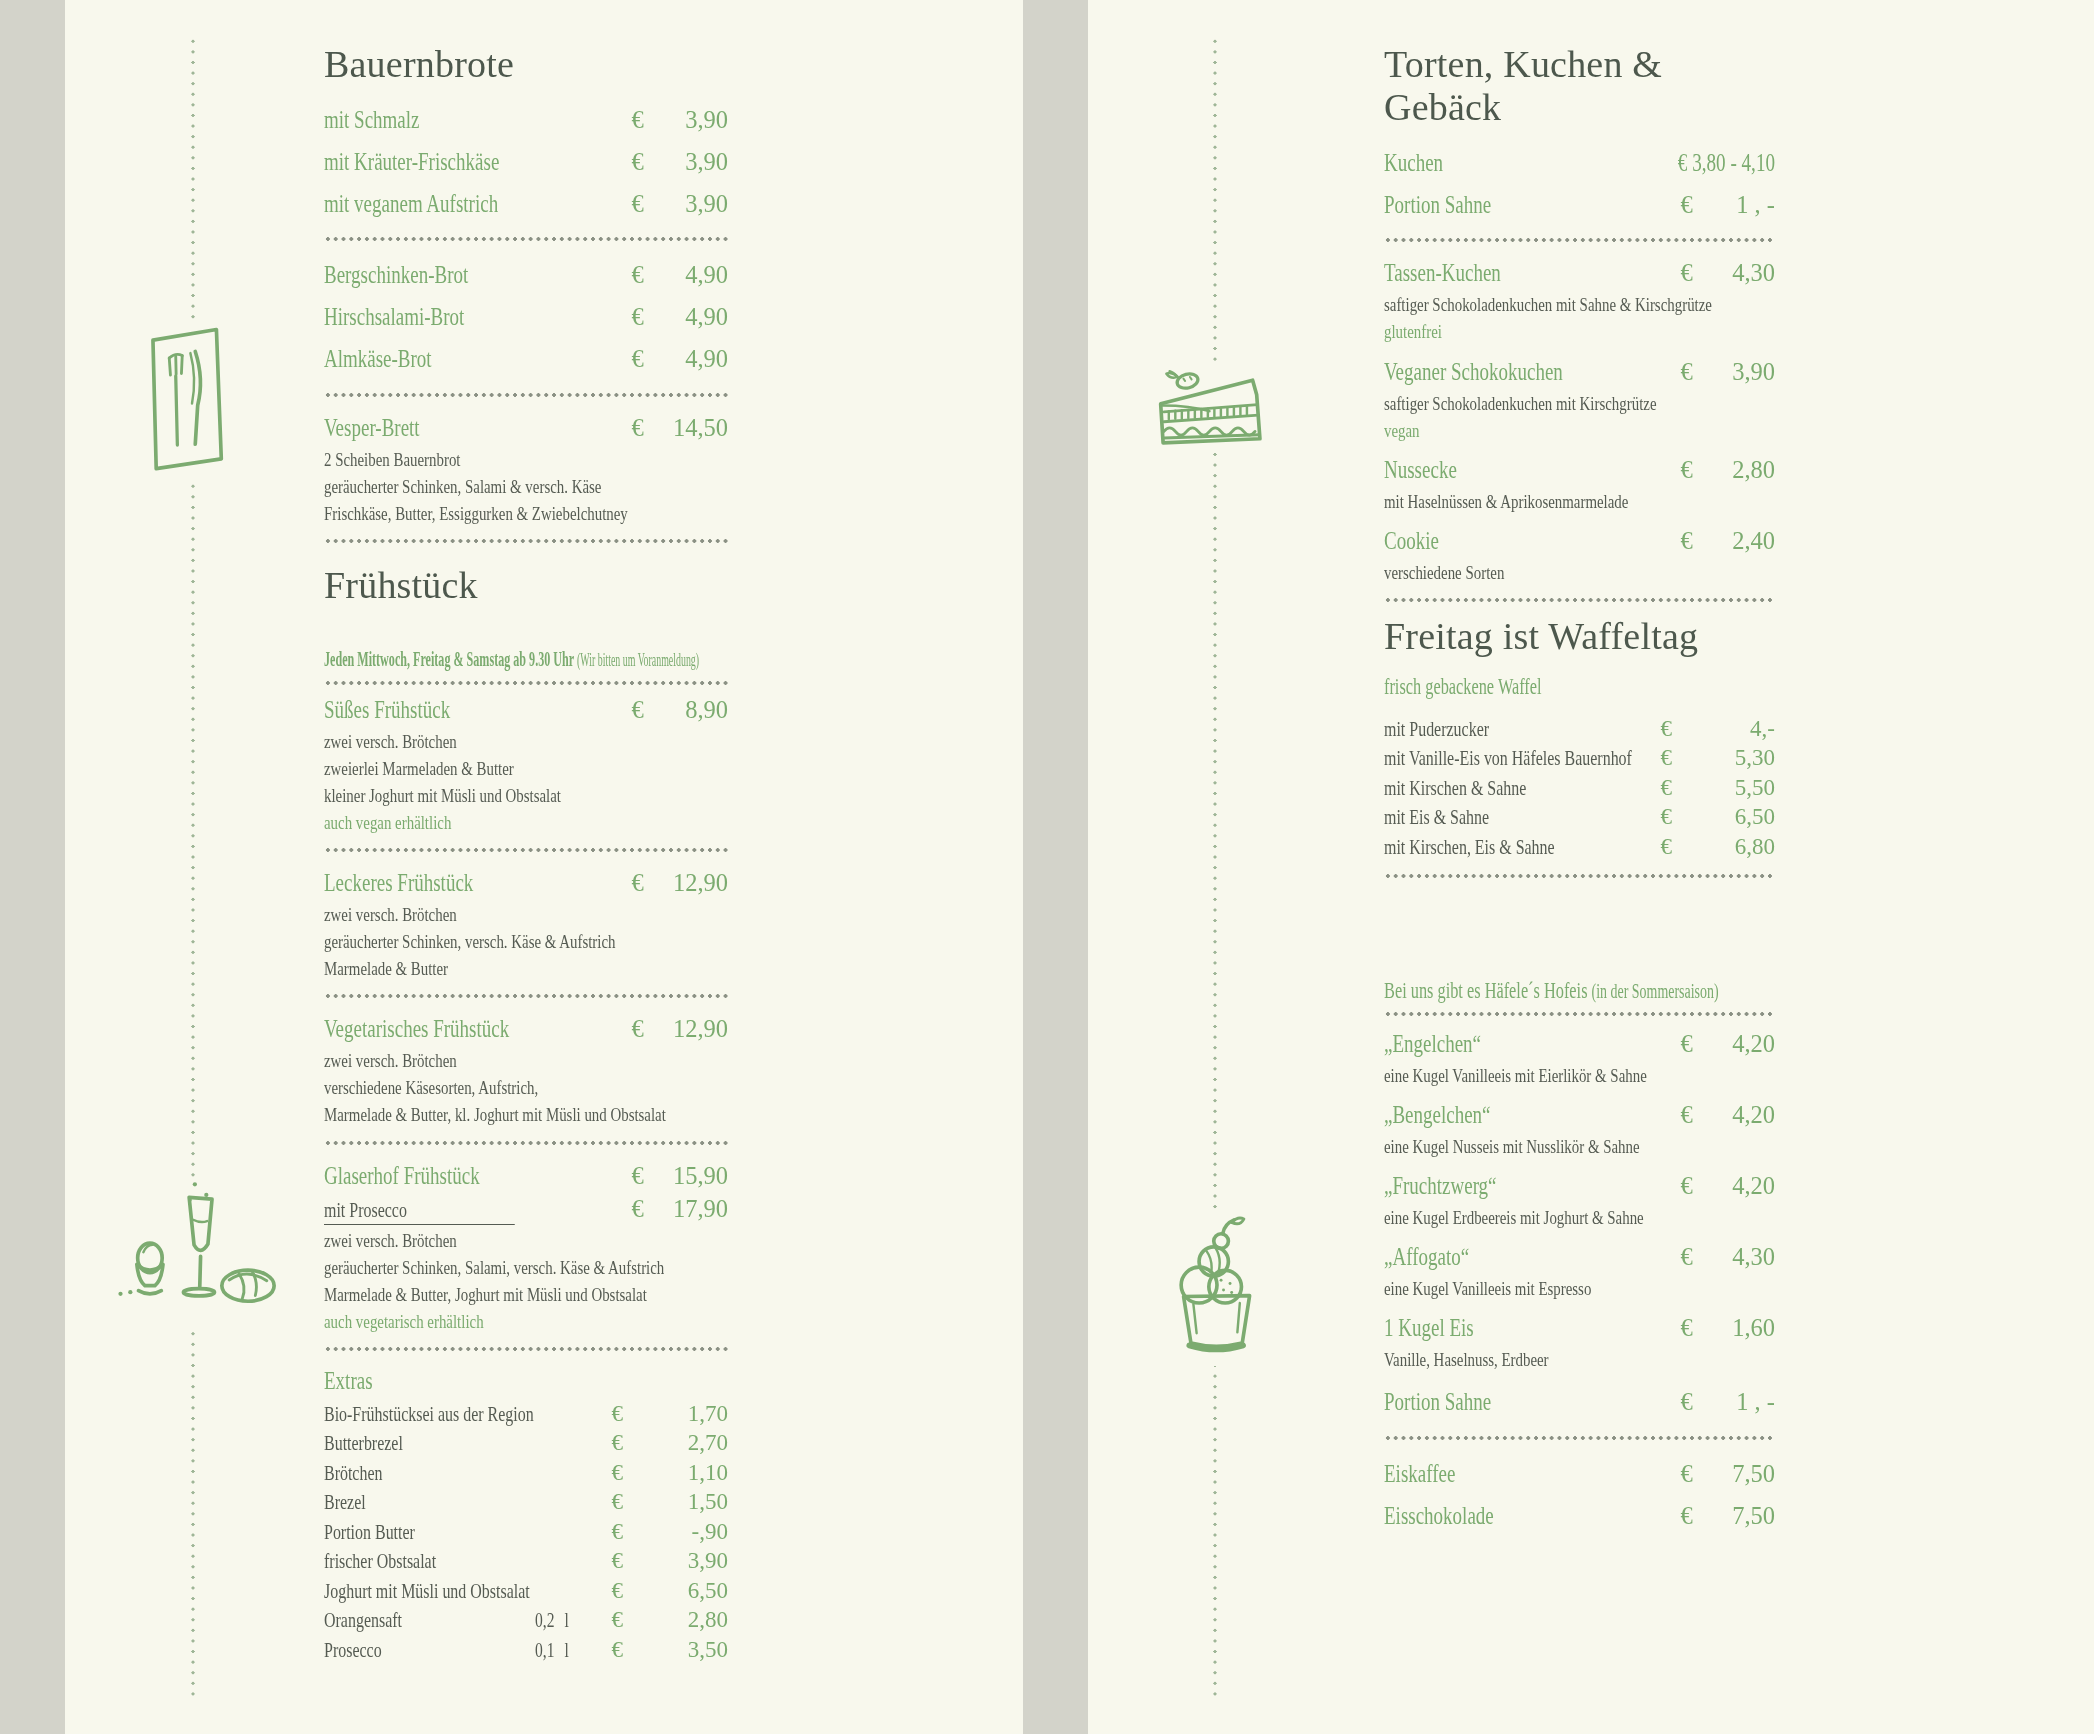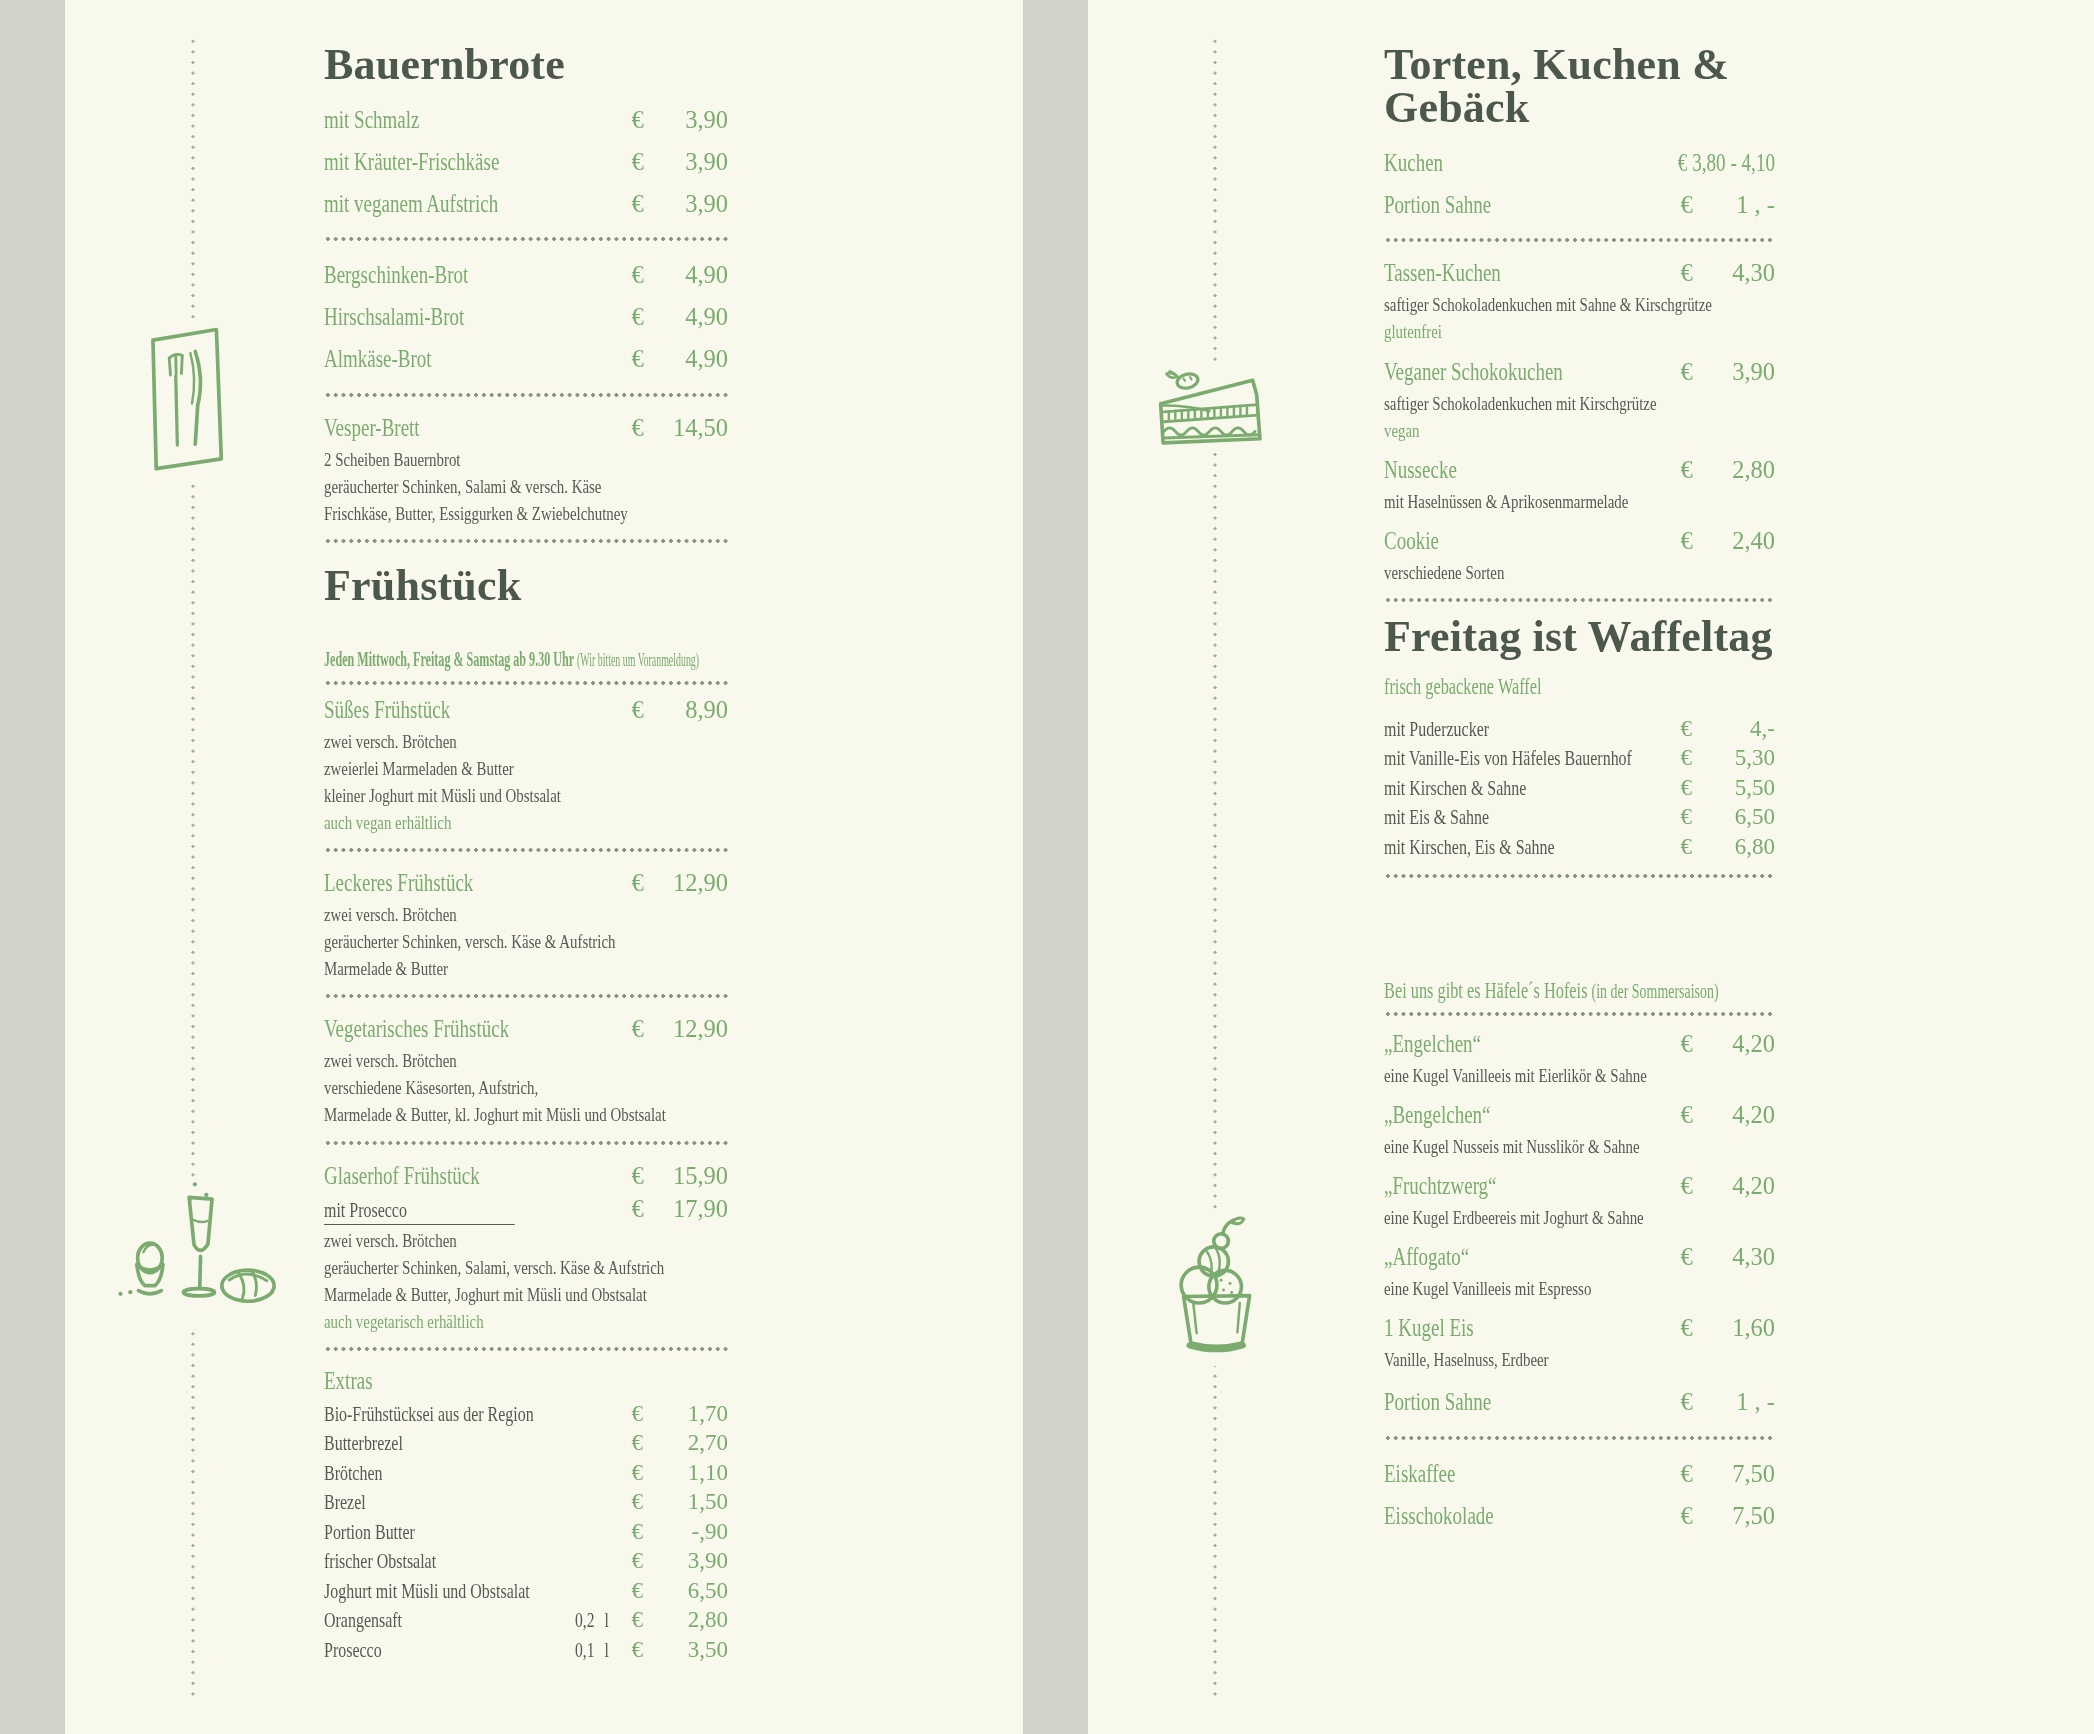--- a/index.html
+++ b/index.html
@@ -17,21 +17,21 @@
   .vline{position:absolute;top:36px;bottom:38px;width:4.1px;
     background-image:radial-gradient(circle,#9fb697 1.7px,rgba(0,0,0,0) 1.8px);
     background-size:4.1px 10.6px;background-repeat:repeat-y;}
   #vline-left{left:191px;}
   #vline-right{left:1213px;}
 
   .col{position:absolute;top:43px;}
   #left-col{left:324px;width:404px;}
   #right-col{left:1384px;width:391px;}
 
-  h2{font-size:44px;line-height:43px;font-weight:bold;color:#4d584d;margin:0 0 13px 0;letter-spacing:0.2px;}
+  h2{font-size:38px;line-height:43px;font-weight:normal;color:#4d584d;margin:0 0 13px 0;letter-spacing:0.2px;}
 
   .tx{display:inline-block;white-space:nowrap;transform:scaleX(0.76);transform-origin:0 50%;}
   .txwrap{display:inline-block;white-space:nowrap;transform:scaleX(0.68);transform-origin:0 50%;}
   #torten .subtitle .txwrap{transform:scaleX(0.58);}
   .note .txwrap{transform:scaleX(0.55);}
 
   .subtitle{font-size:24px;color:#7bab6f;line-height:31px;margin-bottom:11.5px;}
   .subtitle .light{font-size:20.5px;}
   .subtitle.dotted-under{margin-bottom:9.8px;}
   .note{font-size:22px;font-weight:bold;color:#7bab6f;line-height:31px;margin-bottom:6.5px;margin-top:36px;}
@@ -49,21 +49,21 @@
   .row > *{grid-row:1;}
   .row .iname{grid-column:1;}
   .row .qty{grid-column:2;}
   .row .euro{grid-column:3;}
   .row .amount{grid-column:4;text-align:right;}
   .right .row{grid-template-columns:minmax(0,1fr) 29.5px 65px;}
   .right .row .euro{grid-column:2;}
   .right .row .amount{grid-column:3;}
   .row.compact{min-height:36px;}
   .row.sub{min-height:33px;}
-  .sm .row{min-height:29.5px;}
+  .sm .row{min-height:29.5px;gap:20px;}
 
   .iname{font-size:25px;color:#7bab6f;overflow:visible;}
   .sm .iname{font-size:21px;color:#555b52;}
   .sub .iname{font-size:21px;color:#555b52;border-bottom:1.6px solid #555b52;padding-bottom:0.8px;}
   .qty{font-size:20.5px;color:#555b52;word-spacing:8.2px;}
   .euro{font-size:24.5px;color:#7bab6f;}
   .amount{font-size:24.5px;color:#7bab6f;white-space:nowrap;}
   .sm .euro,.sm .amount{font-size:23px;}
   .pricefull{grid-row:1;grid-column:1 / -1;text-align:right;font-size:24.5px;color:#7bab6f;
     white-space:nowrap;transform:scaleX(0.78);transform-origin:100% 50%;}

